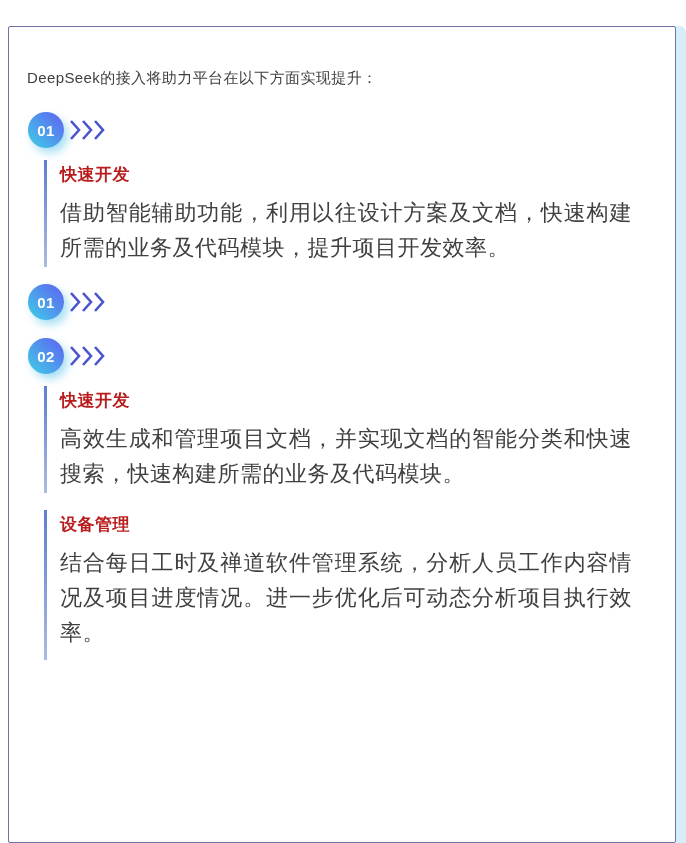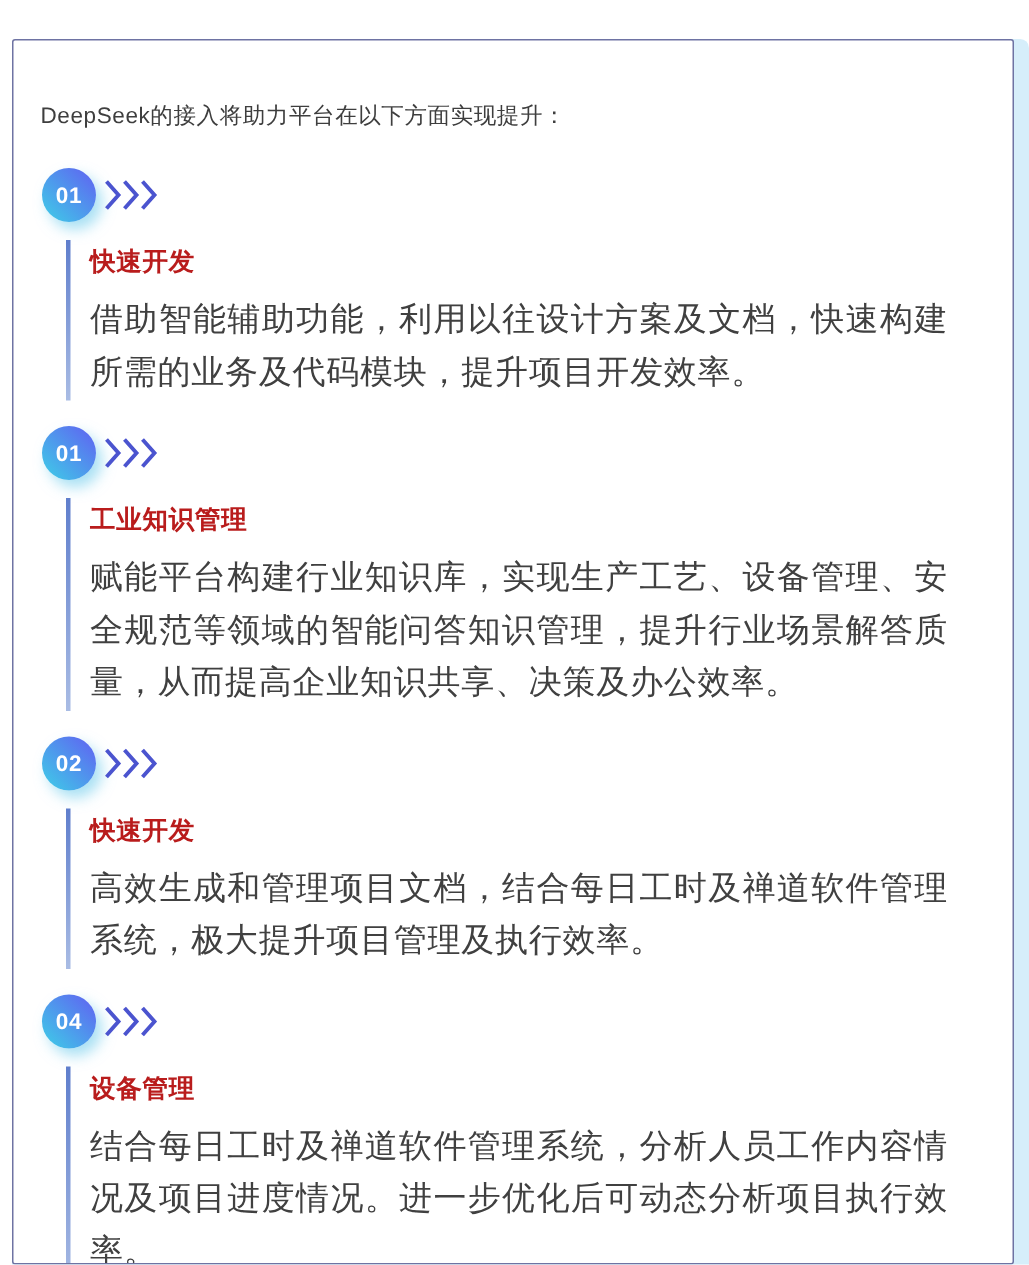--- a/index.html
+++ b/index.html
@@ -131,60 +131,43 @@
         <span>01</span>
       </div>
       <svg class="chevrons" width="37" height="22" viewBox="0 0 37 22">
         <g fill="none" stroke="#4b54cf" stroke-width="2.6">
           <polyline points="2,2 10,11 2,20"></polyline>
           <polyline points="14,2 22,11 14,20"></polyline>
           <polyline points="26,2 34,11 26,20"></polyline>
         </g>
       </svg>
     </div>
-    <div class="content">
-      <div class="accent-line"></div>
-      <div class="sec-title">工业知识管理</div>
-      <div class="sec-body">赋能平台构建行业知识库，实现生产工艺、设备管理、安全规范等领域的智能问答知识管理，提升行业场景解答质量，从而提高企业知识共享、决策及办公效率。</div>
-    </div>
   </div>
 
   <div class="section">
     <div class="badge-row">
       <div class="badge">
         <span>02</span>
       </div>
       <svg class="chevrons" width="37" height="22" viewBox="0 0 37 22">
         <g fill="none" stroke="#4b54cf" stroke-width="2.6">
           <polyline points="2,2 10,11 2,20"></polyline>
           <polyline points="14,2 22,11 14,20"></polyline>
           <polyline points="26,2 34,11 26,20"></polyline>
         </g>
       </svg>
     </div>
     <div class="content">
       <div class="accent-line"></div>
       <div class="sec-title">快速开发</div>
-      <div class="sec-body">高效生成和管理项目文档，结合每日工时及禅道软件管理系统，极大提升项目管理及执行效率。</div>
+      <div class="sec-body">高效生成和管理项目文档，并实现文档的智能分类和快速搜索，快速构建所需的业务及代码模块。</div>
     </div>
   </div>
 
   <div class="section">
-    <div class="badge-row">
-      <div class="badge">
-        <span>04</span>
-      </div>
-      <svg class="chevrons" width="37" height="22" viewBox="0 0 37 22">
-        <g fill="none" stroke="#4b54cf" stroke-width="2.6">
-          <polyline points="2,2 10,11 2,20"></polyline>
-          <polyline points="14,2 22,11 14,20"></polyline>
-          <polyline points="26,2 34,11 26,20"></polyline>
-        </g>
-      </svg>
-    </div>
     <div class="content">
       <div class="accent-line"></div>
       <div class="sec-title">设备管理</div>
       <div class="sec-body">结合每日工时及禅道软件管理系统，分析人员工作内容情况及项目进度情况。进一步优化后可动态分析项目执行效率。</div>
     </div>
   </div>
 
 </div>
 
 </body></html>

